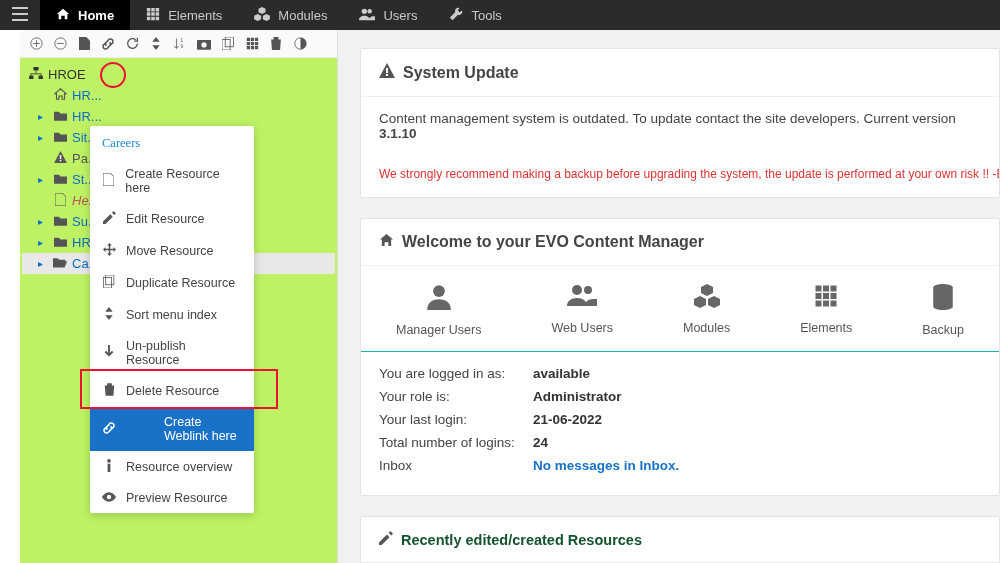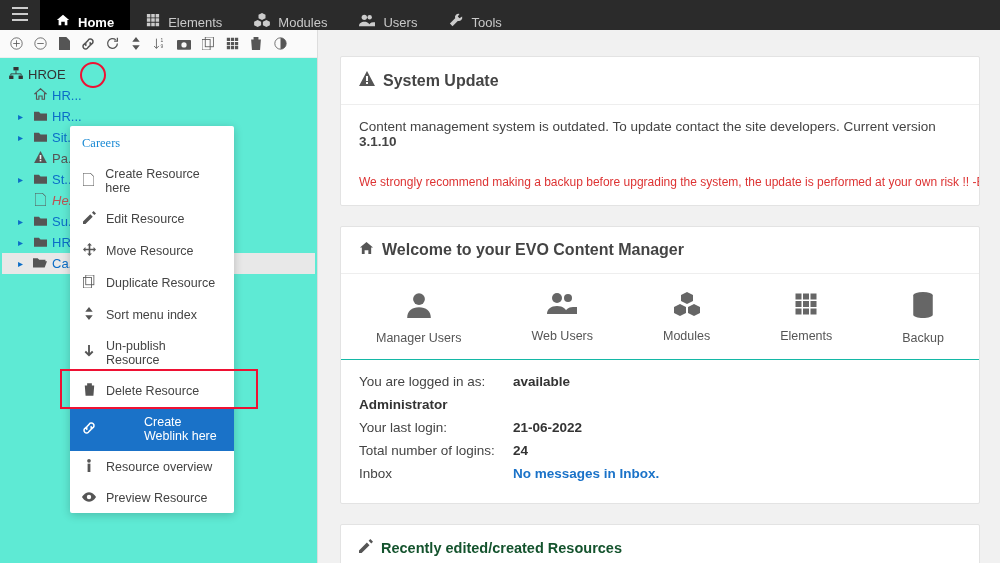--- a/index.html
+++ b/index.html
@@ -1,26 +1,26 @@
 <!DOCTYPE html>
 <html><head>
 <meta charset="utf-8">
 <style>
 * { margin: 0; padding: 0; box-sizing: border-box; font-family: Arial, Helvetica, sans-serif; }
 html, body { width: 1000px; height: 563px; overflow: hidden; background: #fff; }
 
 .topbar { background: #2b2b2b; height: 30px; display: flex; align-items: center; color: #c9c9c9; font-size: 13px; }
 .topbar .hamburger { width: 40px; text-align: center; cursor: pointer; }
-.topbar .nav-item { padding: 0 16px; height: 30px; display: flex; align-items: flex-end; cursor: pointer; gap: 8px; }
+.topbar .nav-item { padding: 0 16px; height: 30px; display: flex; align-items: center; cursor: pointer; gap: 8px; }
 .topbar .nav-item.active { background: #000; color: #fff; font-weight: bold; }
 .topbar .nav-item .icon { font-size: 14px; }
 
 .layout { display: flex; height: calc(563px - 30px); }
 
-.sidebar { width: 318px; background: #5eead4; border-right: 1px solid #ddd; position: relative; }
+.sidebar { width: 318px; background: #bef264; border-right: 1px solid #ddd; position: relative; margin-left: 20px; }
 .toolbar { height: 28px; display: flex; align-items: center; gap: 4px; padding: 0 6px; background: #fafafa; border-bottom: 1px solid #eee; }
 .toolbar .tb { width: 20px; height: 20px; display: flex; align-items: center; justify-content: center; color: #555; font-size: 13px; cursor: pointer; }
 .link-circle { position: absolute; top: 32px; left: 80px; width: 26px; height: 26px; border: 2px solid #e13; border-radius: 50%; pointer-events: none; }
 
 .tree { padding: 6px 2px; font-size: 13px; color: #333; }
 .tree-row { display: flex; align-items: center; gap: 4px; height: 21px; padding-left: 6px; cursor: pointer; }
 .tree-row .arrow { width: 10px; color: #0b6dc7; font-size: 10px; }
 .tree-row .icon { width: 16px; color: #555; font-size: 12px; text-align: center; }
 .tree-row .label { color: #0b6dc7; }
 .tree-row .label.muted { color: #555; }
@@ -32,21 +32,21 @@
 
 .context-menu { position: absolute; top: 96px; left: 70px; width: 164px; background: #fff; box-shadow: 0 2px 10px rgba(0,0,0,0.2); border-radius: 2px; z-index: 10; font-size: 12.5px; color: #444; }
 .context-menu .cm-head { color: #1a8ad4; padding: 10px 12px 8px; font-family: Liberation Serif, serif; }
 .context-menu .cm-item { display: flex; align-items: center; gap: 10px; padding: 8px 12px; cursor: pointer; }
 .context-menu .cm-item .icon { width: 14px; text-align: center; color: #555; }
 .context-menu .cm-item.active { background: #1a72c8; color: #fff; gap: 48px; }
 .context-menu .cm-item.active .icon { color: #fff; }
 
 .red-rect { position: absolute; top: 339px; left: 60px; width: 198px; height: 40px; border: 2px solid #e13; pointer-events: none; z-index: 11; }
 
-.main { flex: 1; background: #f1f1f1; padding: 26px 0 0 22px; overflow: hidden; }
+.main { flex: 1; background: #f1f1f1; padding: 18px 0 0 22px; overflow: hidden; }
 .panel { background: #fff; border: 1px solid #e3e3e3; border-radius: 2px; margin-bottom: 20px; width: 640px; }
 .panel-head { padding: 14px 18px; border-bottom: 1px solid #eee; font-size: 16px; font-weight: bold; color: #444; display: flex; align-items: center; gap: 8px; }
 .panel-body { padding: 14px 18px; font-size: 13.5px; color: #444; }
 .panel-body .version { font-weight: bold; }
 .panel-warn { color: #d33; font-size: 12px; padding: 12px 18px 16px; white-space: nowrap; overflow: hidden; }
 
 .dash-icons { display: flex; justify-content: space-around; padding: 18px 0 14px; border-bottom: 1px solid #14b8a6; }
 .dash-icons .di { text-align: center; color: #555; font-size: 12.5px; cursor: pointer; }
 .dash-icons .di .big { font-size: 26px; color: #666; display: block; margin-bottom: 6px; }
 
@@ -379,20 +379,21 @@
                 <ellipse cx="10" cy="3" rx="9" ry="3" fill="#666"></ellipse>
                 <path d="M1 3v6c0 1.7 4 3 9 3s9-1.3 9-3V3M1 9v6c0 1.7 4 3 9 3s9-1.3 9-3V9M1 15v6c0 1.7 4 3 9 3s9-1.3 9-3v-6" fill="#666"></path>
               </svg></span><span>Backup</span></div>
         </div>
       <div class="info-table" id="info-table">
           <div class="row">
             <div class="k">You are logged in as:</div>
             <div class="v">available</div>
           </div>
           <div class="row">
+            <div class="k">Your role is:</div>
             <div class="v">Administrator</div>
           </div>
           <div class="row">
             <div class="k">Your last login:</div>
             <div class="v">21-06-2022</div>
           </div>
           <div class="row">
             <div class="k">Total number of logins:</div>
             <div class="v">24</div>
           </div>

